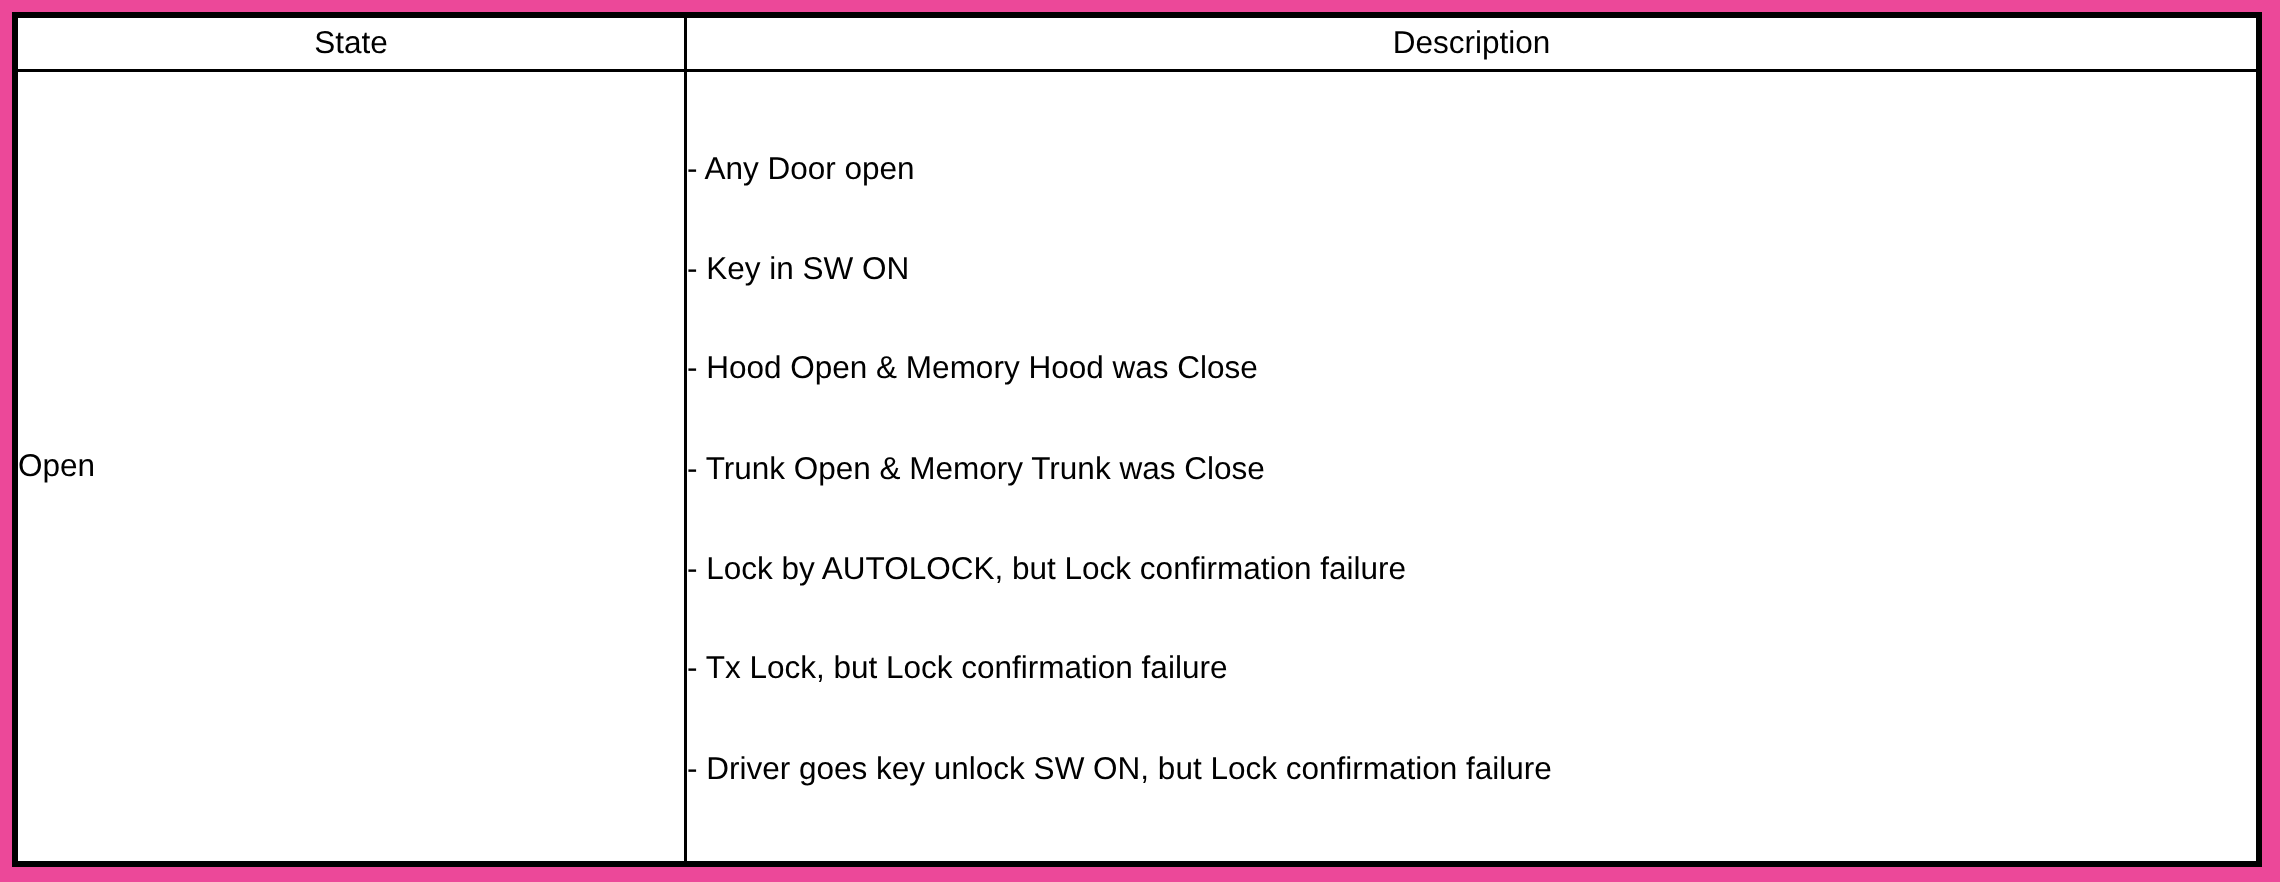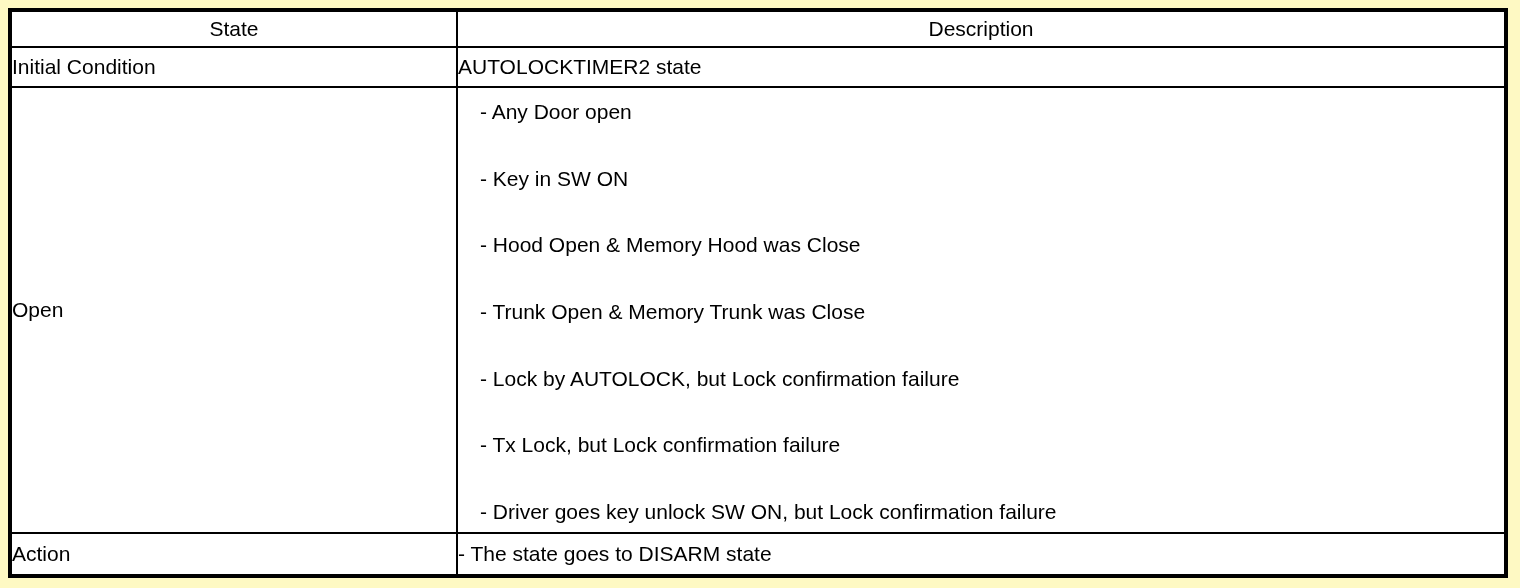--- a/index.html
+++ b/index.html
@@ -4,21 +4,21 @@
 <style>
   html, body {
     margin: 0;
     padding: 0;
     background: #ffffff;
   }
   .page {
     position: relative;
     width: 1520px;
     height: 588px;
-    background: #fef9c3;
+    background: #ec4899;
     font-family: "Liberation Sans", sans-serif;
     color: #000000;
     text-decoration: underline;
   }
   table.state-table {
     position: absolute;
     left: 8px;
     top: 8px;
     width: 1500px;
     height: 570px;
@@ -55,21 +55,20 @@
   }
   tr.row-initial td { height: 38px; }
   tr.row-action td  { height: 40px; }
   tr.row-event td   { height: 444px; }
   .event-stack {
     display: flex;
     flex-direction: column;
     justify-content: space-between;
     height: 424px;
     padding: 12px 0 8px 0;
-    margin-left: 22px;
   }
   .desc-line {
     line-height: 24px;
   }
 </style>
 </head>
 <body>
 
 <div class="page">
   <table class="state-table">
@@ -77,41 +76,29 @@
       <col class="col-state">
       <col class="col-desc">
     </colgroup>
     <thead>
       <tr>
         <th>State</th>
         <th>Description</th>
       </tr>
     </thead>
     <tbody>
-      <tr class="row-initial">
-        <td class="state-cell">Initial Condition</td>
-        <td class="desc-cell">
-          <div class="desc-line">AUTOLOCKTIMER2 state</div>
-        </td>
-      </tr>
       <tr class="row-event">
         <td class="state-cell">Open</td>
         <td class="desc-cell">
           <div class="event-stack">
             <div class="desc-line">- Any Door open</div>
             <div class="desc-line">- Key in SW ON</div>
             <div class="desc-line">- Hood Open &amp; Memory Hood was Close</div>
             <div class="desc-line">- Trunk Open &amp; Memory Trunk was Close</div>
             <div class="desc-line">- Lock by AUTOLOCK, but Lock confirmation failure</div>
             <div class="desc-line">- Tx Lock, but Lock confirmation failure</div>
             <div class="desc-line">- Driver goes key unlock SW ON, but Lock confirmation failure</div>
           </div>
         </td>
       </tr>
-      <tr class="row-action">
-        <td class="state-cell">Action</td>
-        <td class="desc-cell">
-          <div class="desc-line">- The state goes to DISARM state</div>
-        </td>
-      </tr>
     </tbody>
   </table>
 </div>
 
 </body></html>

